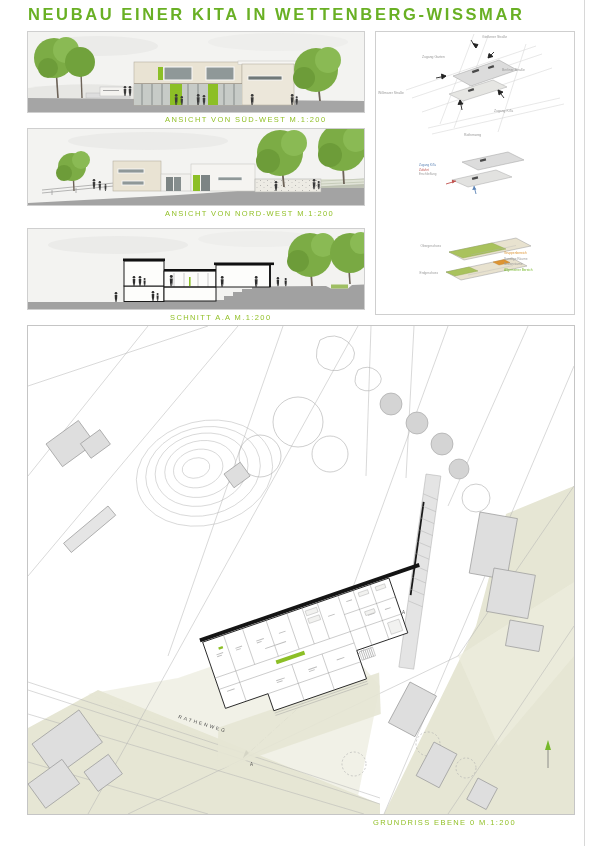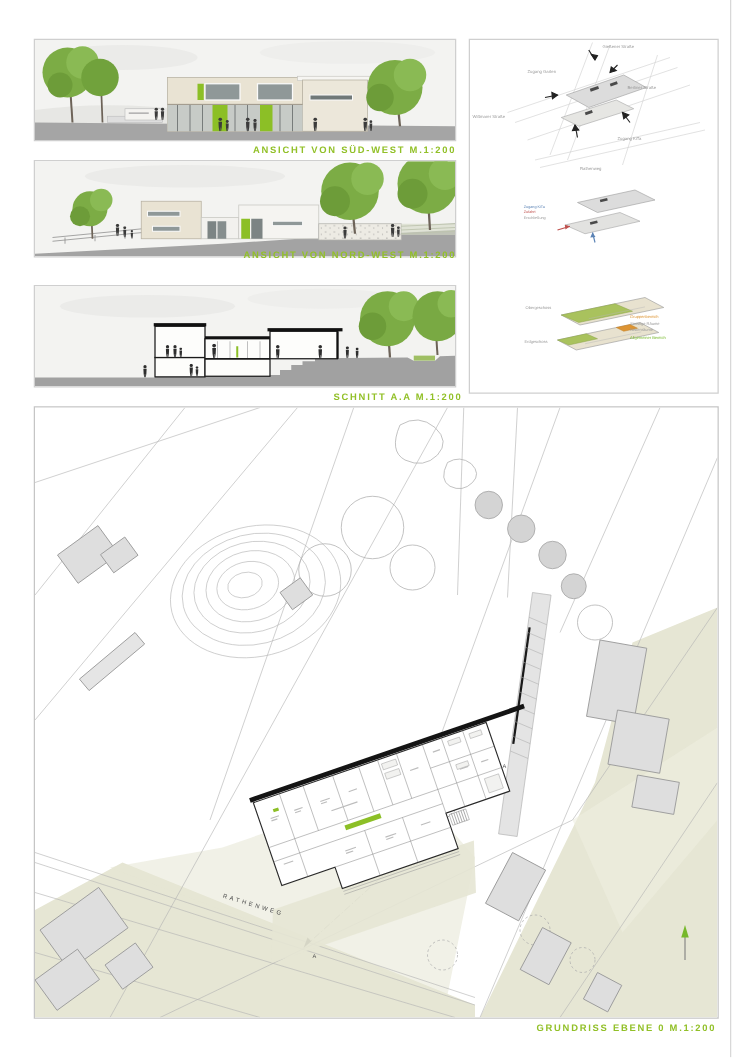--- a/index.html
+++ b/index.html
@@ -1,22 +1,22 @@
 <!DOCTYPE html>
 <html><head>
 <meta charset="utf-8">
 <style>
   html,body{margin:0;padding:0;background:#fff;}
   .board{position:relative;width:600px;height:846px;background:#ffffff;overflow:hidden;
          font-family:"Liberation Sans",sans-serif;}
   .board-title{position:absolute;left:28px;top:5px;font-size:16.5px;font-weight:bold;
                letter-spacing:2.6px;color:#69b024;white-space:nowrap;}
   .panel{position:absolute;border:1px solid #cfcfcf;background:#fff;box-sizing:border-box;overflow:hidden;}
-  .plabel{position:absolute;color:#92c028;font-weight:bold;font-size:7.5px;letter-spacing:1.4px;
-          white-space:nowrap;text-align:right;}
+  .plabel{position:absolute;color:#92c028;font-weight:normal;font-size:7.5px;letter-spacing:1.4px;
+          white-space:nowrap;}
   .edge-line{position:absolute;background:#d8d8d8;}
   svg{display:block;}
   svg text{font-family:"Liberation Sans",sans-serif;}
 </style>
 </head>
 <body>
 
 <div class="board">
 
   <svg width="0" height="0" style="position:absolute" aria-hidden="true">
@@ -25,20 +25,21 @@
         <circle cx="2" cy="1.3" r="1.3"></circle>
         <path d="M0.7,3 L3.3,3 L3.1,7 L2.6,10 L2.15,10 L2.1,7.2 L1.9,7.2 L1.85,10 L1.4,10 L0.9,7 Z"></path>
       </symbol>
       <pattern id="speckle" width="7" height="5" patternUnits="userSpaceOnUse">
         <circle cx="1.5" cy="1.5" r="0.45" fill="#6a6a6a"></circle>
         <circle cx="5" cy="3.5" r="0.4" fill="#8a8a8a"></circle>
       </pattern>
     </defs>
   </svg>
 
+  <div class="board-title">NEUBAU EINER KITA IN WETTENBERG-WISSMAR</div>
 
   <div class="panel" style="left:27px;top:31px;width:338px;height:82px;">
     <svg width="336" height="80" viewBox="0 0 336 80">
       <rect x="0" y="0" width="336" height="80" fill="#f3f3f1"></rect>
       <ellipse cx="70" cy="14" rx="60" ry="10" fill="#ebebe9"></ellipse>
       <ellipse cx="250" cy="10" rx="70" ry="9" fill="#eeeeec"></ellipse>
       <path d="M0,56 Q60,48 130,57 L130,68 L0,68 Z" fill="#e7e7e4"></path>
 
       <polygon points="0,66 336,69 336,80 0,80" fill="#a5a5a5"></polygon>
       <rect x="58" y="61" width="44" height="5" fill="#dedede" stroke="#bdbdbd" stroke-width="0.5"></rect>
@@ -157,21 +158,21 @@
         <circle cx="252" cy="24" r="23" fill="#7cac45"></circle>
         <circle cx="266" cy="14" r="13" fill="#8aba54"></circle>
         <circle cx="240" cy="32" r="12" fill="#6d9c39"></circle>
         <path d="M316,55 L314,22" stroke="#6d6358" stroke-width="1.8" fill="none"></path>
         <circle cx="314" cy="18" r="24" fill="#7cac45"></circle>
         <circle cx="328" cy="10" r="13" fill="#8aba54"></circle>
         <circle cx="302" cy="26" r="12" fill="#6d9c39"></circle>
       </g>
     </svg>
   </div>
-  <div class="plabel" style="left:165px;top:199px;width:200px;">ANSICHT VON NORD-WEST M.1:200</div>
+  <div class="plabel" style="left:165px;top:209px;width:200px;">ANSICHT VON NORD-WEST M.1:200</div>
 
   <div class="panel" style="left:27px;top:228px;width:338px;height:82px;">
     <svg width="336" height="80" viewBox="0 0 336 80">
       <rect x="0" y="0" width="336" height="80" fill="#f3f3f1"></rect>
       <ellipse cx="90" cy="16" rx="70" ry="9" fill="#ebebe9"></ellipse>
       <ellipse cx="230" cy="10" rx="60" ry="8" fill="#eeeeec"></ellipse>
 
       <path d="M0,73 L96,73 L96,72 L188,72 L188,71 L196,71 L196,67 L205,67 L205,63 L214,63 L214,60 L224,60 L224,57.5
                L298,57 L303,59.5 L320,59.5 L324,56 L336,55.5 L336,80 L0,80 Z" fill="#a1a1a1"></path>
       <rect x="303" y="55.5" width="17" height="4" fill="#9fbf64"></rect>

